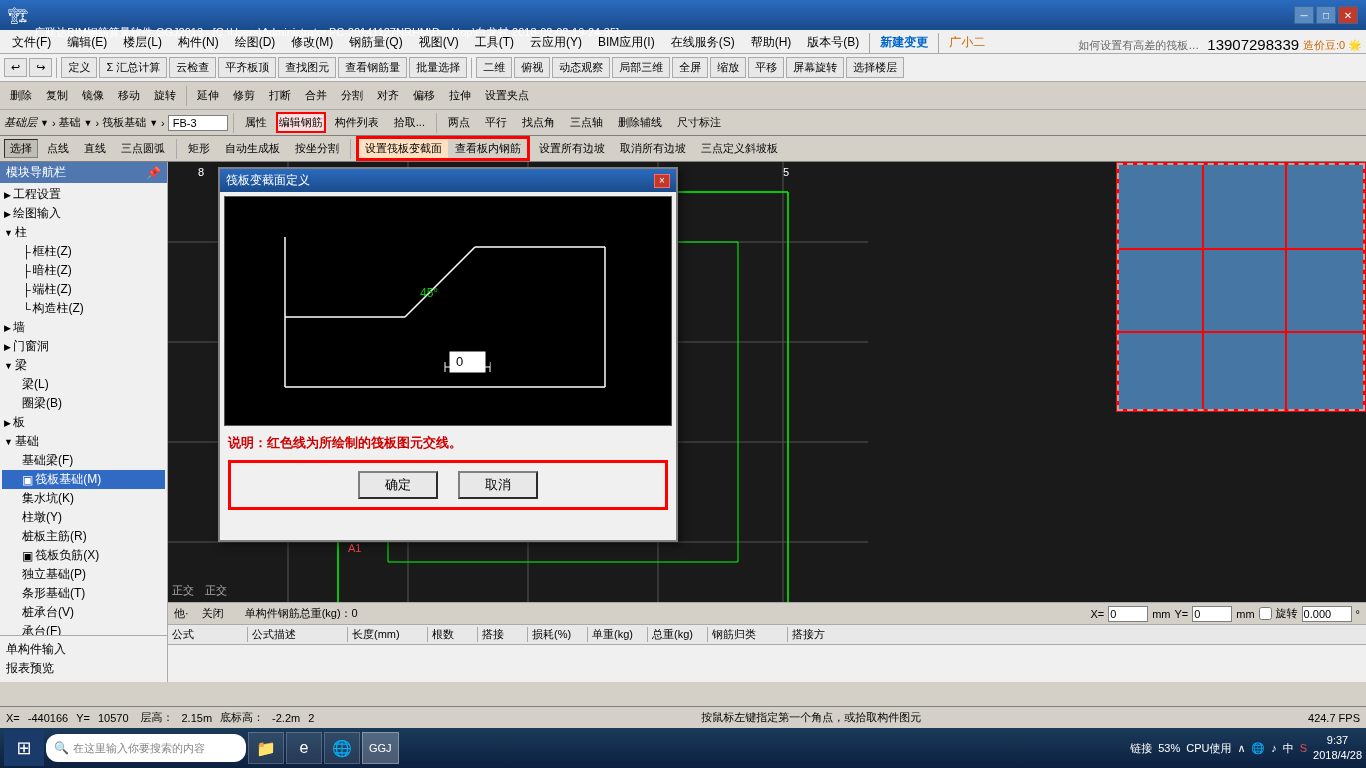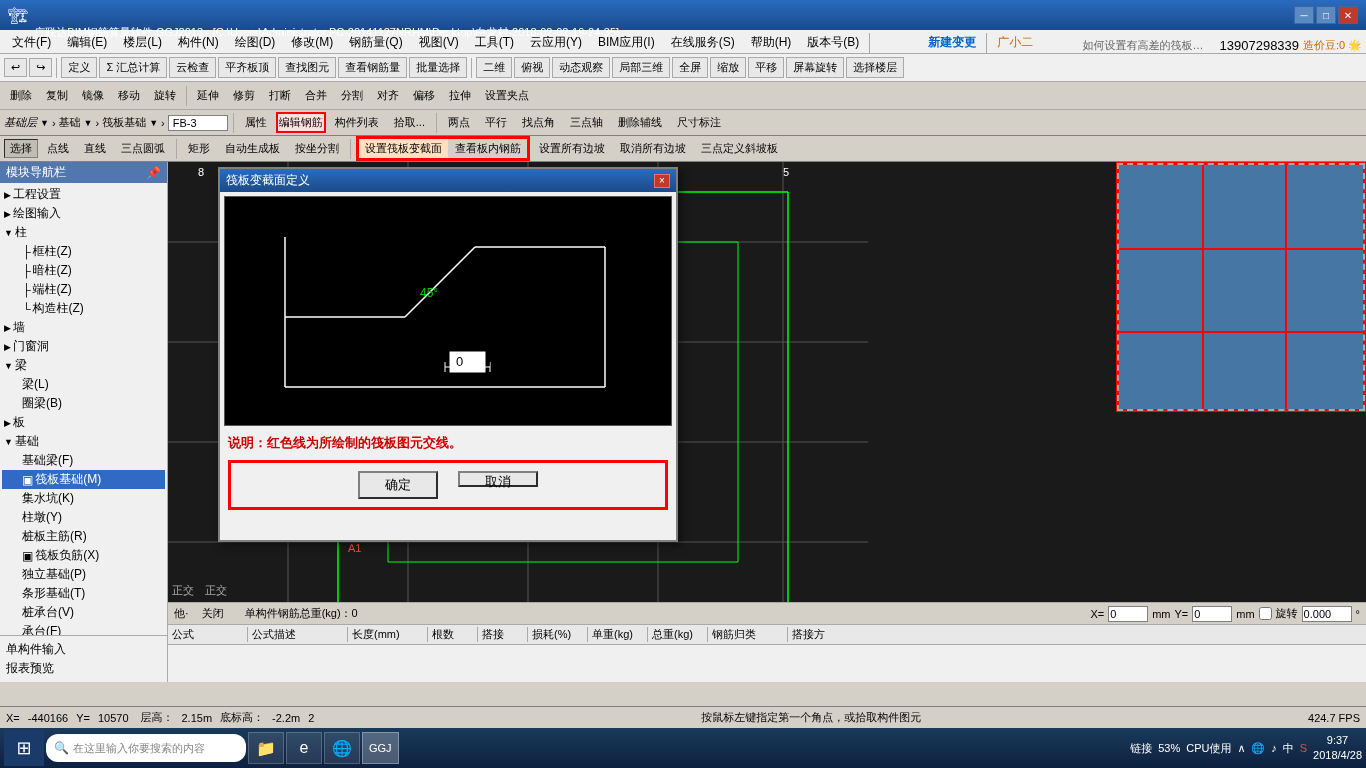--- a/index.html
+++ b/index.html
@@ -247,26 +247,26 @@
     <span class="menu-item">修改(M)</span>
     <span class="menu-item">钢筋量(Q)</span>
     <span class="menu-item">视图(V)</span>
     <span class="menu-item">工具(T)</span>
     <span class="menu-item">云应用(Y)</span>
     <span class="menu-item">BIM应用(I)</span>
     <span class="menu-item">在线服务(S)</span>
     <span class="menu-item">帮助(H)</span>
     <span class="menu-item">版本号(B)</span>
     <span class="toolbar-sep"></span>
-    <span class="menu-item" style="color:#0066cc;font-weight:bold;margin-left:48px;">新建变更</span>
+    <span class="menu-item" style="color:#0066cc;font-weight:bold;">新建变更</span>
     <span class="toolbar-sep"></span>
     <span class="menu-item" style="color:#cc6600;">广小二</span>
     <span style="flex:1;"></span>
     <span style="font-size:11px;color:#666;">如何设置有高差的筏板…</span>
-    <span style="font-size:13px;margin-left:16px;">13907298339</span>
+    <span style="font-size:15px;margin-left:8px;">13907298339</span>
     <span style="font-size:11px;margin-left:4px;color:#cc6600;">造价豆:0 🌟</span>
   </div>
 
   <div class="toolbar-row">
     <button class="toolbar-btn">↩</button>
     <button class="toolbar-btn">↪</button>
     <div class="toolbar-sep"></div>
     <button class="toolbar-btn">定义</button>
     <button class="toolbar-btn">Σ 汇总计算</button>
     <button class="toolbar-btn">云检查</button>
@@ -539,21 +539,21 @@
               <text x="195" y="100" fill="#00cc00" font-size="12">45°</text>
 
               <text x="263" y="169" fill="black" font-size="11">mm</text>
             </svg>
           </div>
 
           <div style="padding:4px 8px;font-size:13px;color:#cc0000;font-weight:bold;">说明：红色线为所绘制的筏板图元交线。</div>
 
           <div style="display:flex;justify-content:center;gap:20px;padding:8px 16px;margin:4px 8px;border:3px solid red;">
             <button class="dialog-btn" style="width:80px;height:28px;background:#e8e8e8;border:2px outset #808080;font-size:13px;cursor:pointer;">确定</button>
-            <button class="dialog-btn" style="width:80px;height:16px;background:#e8e8e8;border:2px outset #808080;font-size:13px;cursor:pointer;">取消</button>
+            <button class="dialog-btn" style="width:80px;height:28px;background:#e8e8e8;border:2px outset #808080;font-size:13px;cursor:pointer;">取消</button>
           </div>
         </div>
       </div>
 
       <div style="height:80px;background:#f0f0f0;border-top:1px solid #aaa;display:flex;flex-direction:column;">
 
         <div style="height:22px;background:#d4d0c8;border-bottom:1px solid #aaa;display:flex;align-items:center;padding:0 6px;gap:8px;font-size:11px;">
           <span>他·</span>
           <button class="tb2-btn" style="font-size:11px;padding:1px 4px;">关闭</button>
           <span style="margin-left:8px;">单构件钢筋总重(kg)：0</span>

